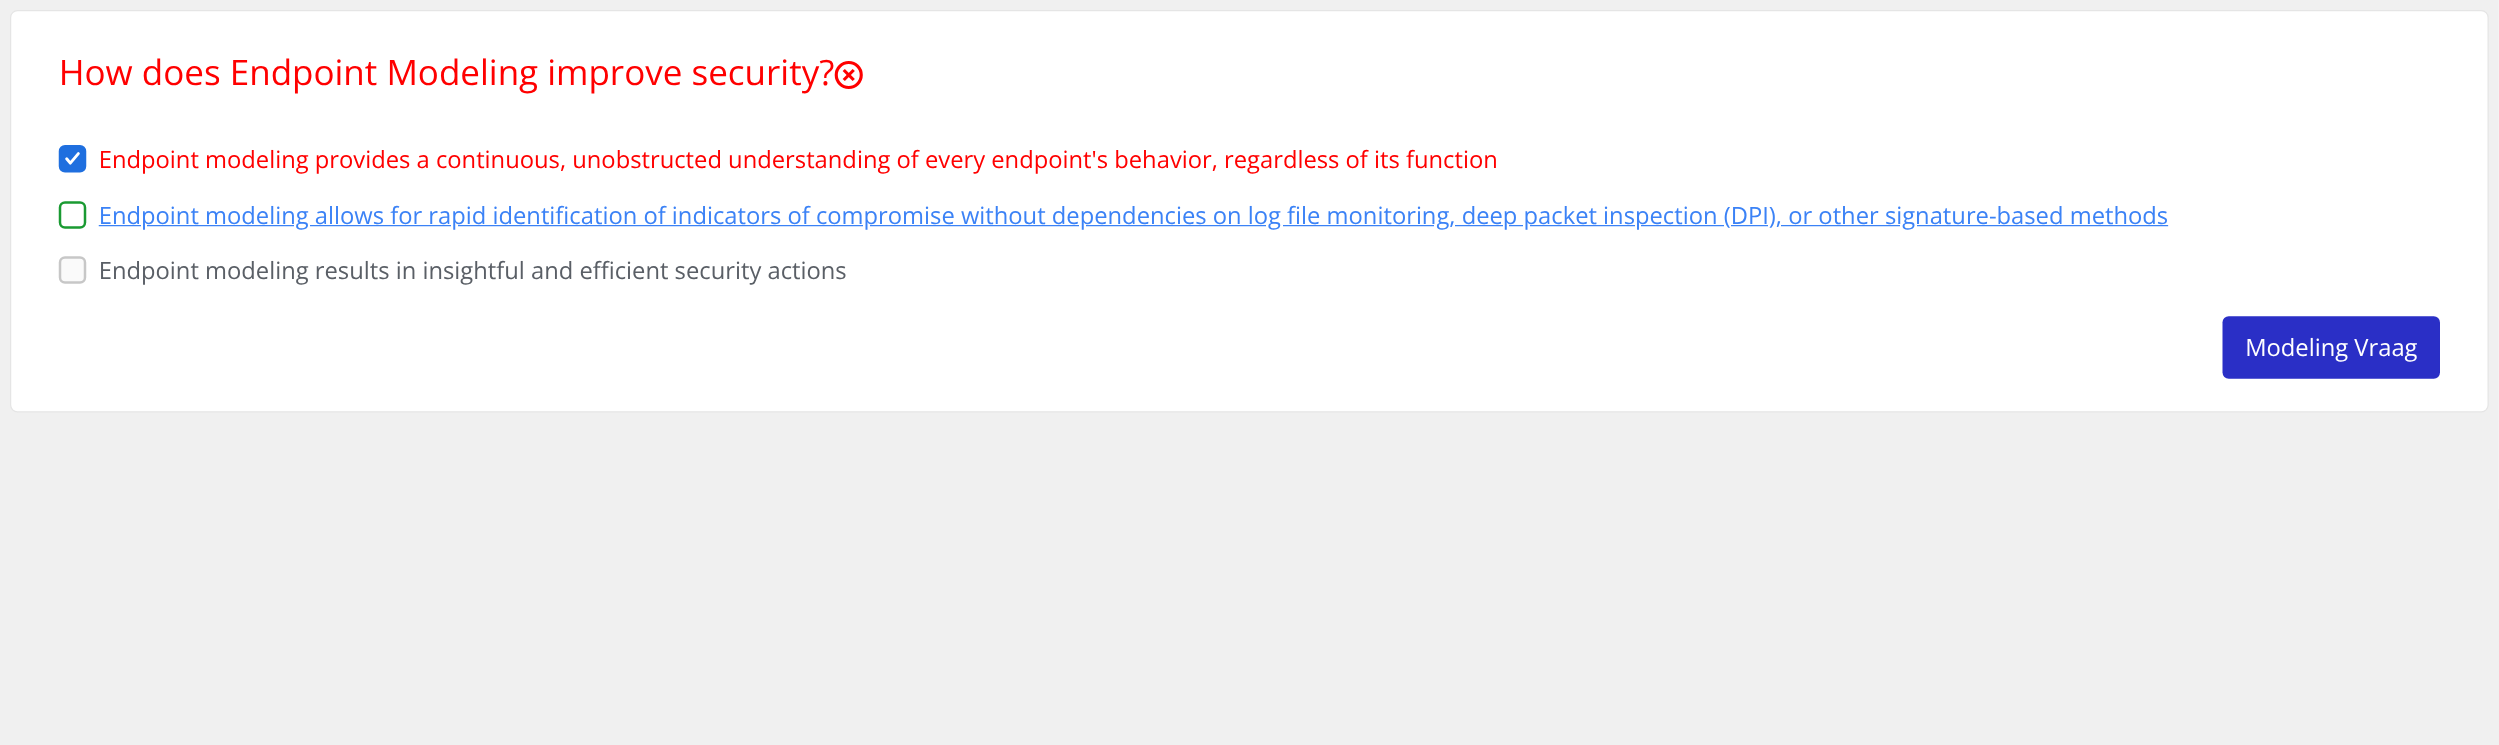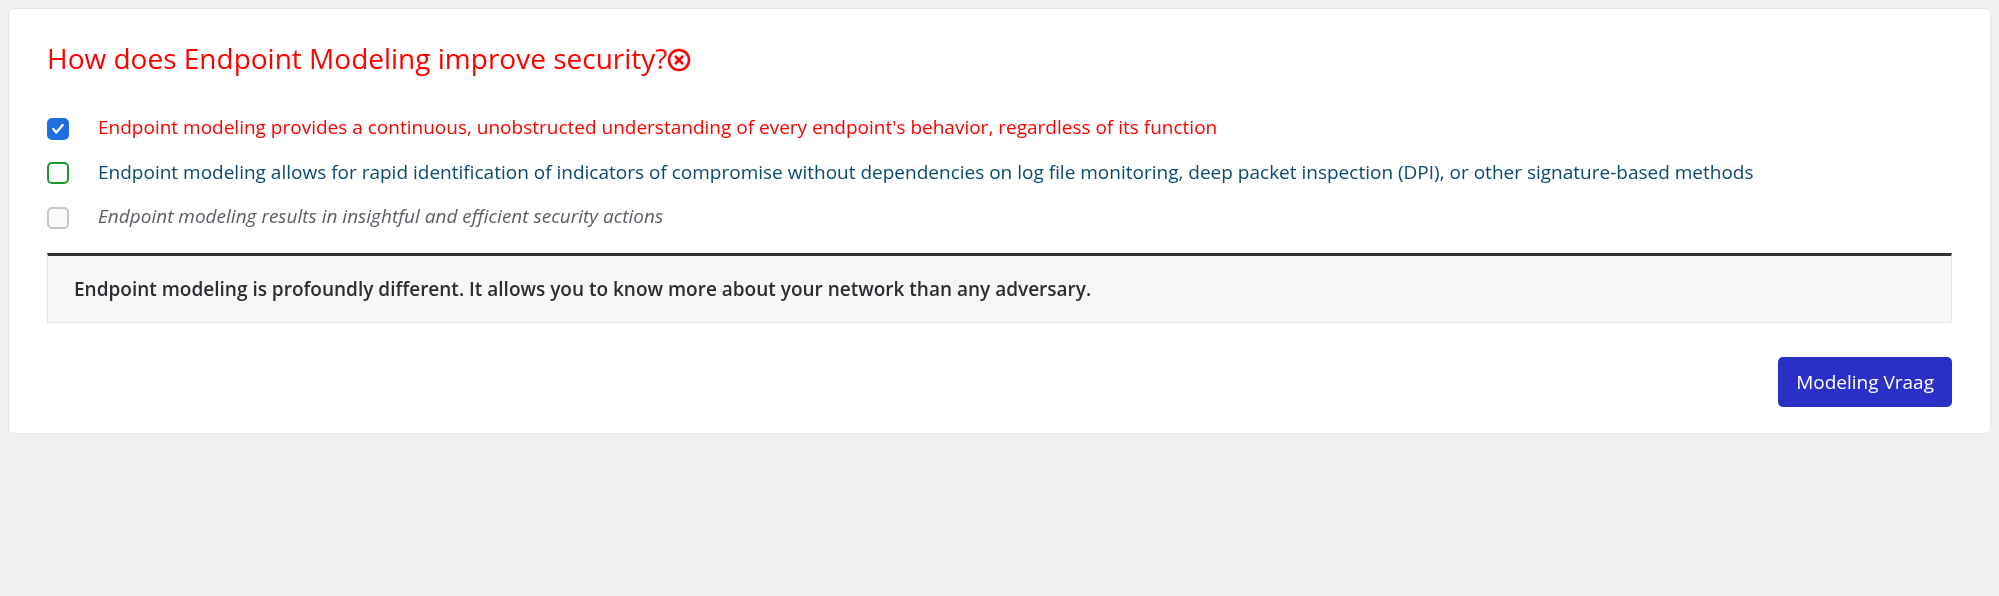--- a/index.html
+++ b/index.html
@@ -38,30 +38,30 @@
       margin-top: 4px;
     }
     .answers {
       display: flex;
       flex-direction: column;
       gap: 16px;
       margin-bottom: 22px;
     }
     .answer {
       display: flex;
-      align-items: center;
-      gap: 29px;
+      align-items: flex-start;
+      gap: 10px;
       line-height: 1.5;
     }
     .answer-text {
       flex: 1;
     }
     .answer.wrong .answer-text { color: #ff0000; }
-    .answer.correct .answer-text { color: #0c4a6e; }
-    .answer.neutral .answer-text { color: #5a5f66; font-style: italic; }
+    .answer.correct .answer-text { color: #3b82f6; text-decoration: underline; }
+    .answer.neutral .answer-text { color: #5a5f66; }
 
     .checkbox {
       width: 22px;
       height: 22px;
       border-radius: 5px;
       flex-shrink: 0;
       display: inline-flex;
       align-items: center;
       justify-content: center;
       margin-top: 3px;
@@ -141,21 +141,18 @@
       <span class="answer-text">Endpoint modeling allows for rapid identification of indicators of compromise without dependencies on log file monitoring, deep packet inspection (DPI), or other signature-based methods</span>
     </div>
 
     <div class="answer neutral">
       <span class="checkbox outline-gray"></span>
       <span class="answer-text">Endpoint modeling results in insightful and efficient security actions</span>
     </div>
 
   </div>
 
-  <div class="explanation-box">
-    <span>Endpoint modeling is profoundly different. It allows you to know more about your network than any adversary.</span>
-  </div>
 
   <div class="footer">
     <button class="next-btn">Modeling Vraag</button>
   </div>
 
 </div>
 
 </body></html>

